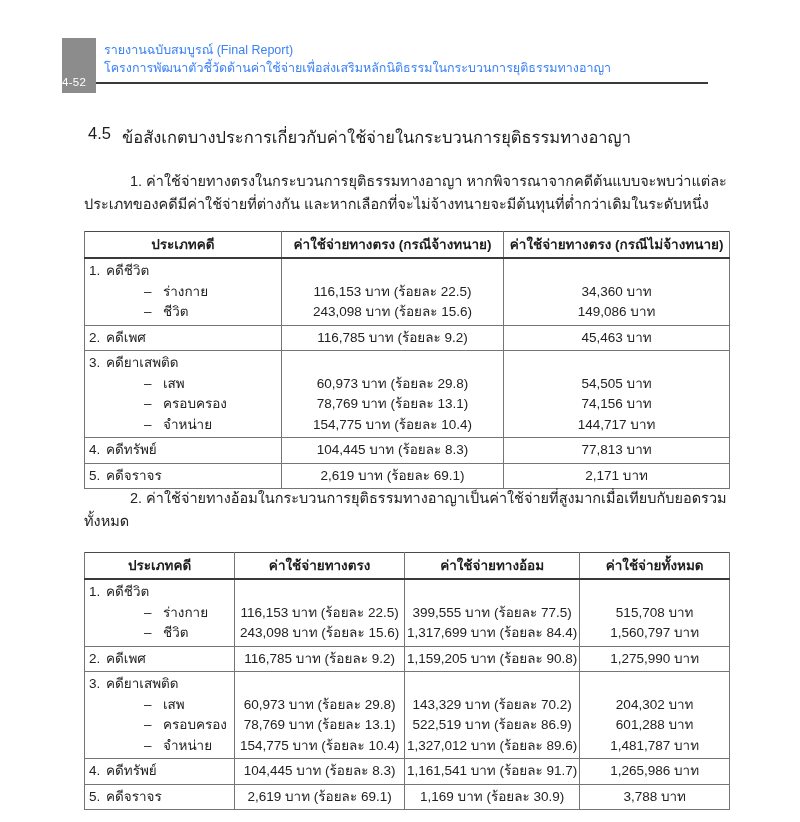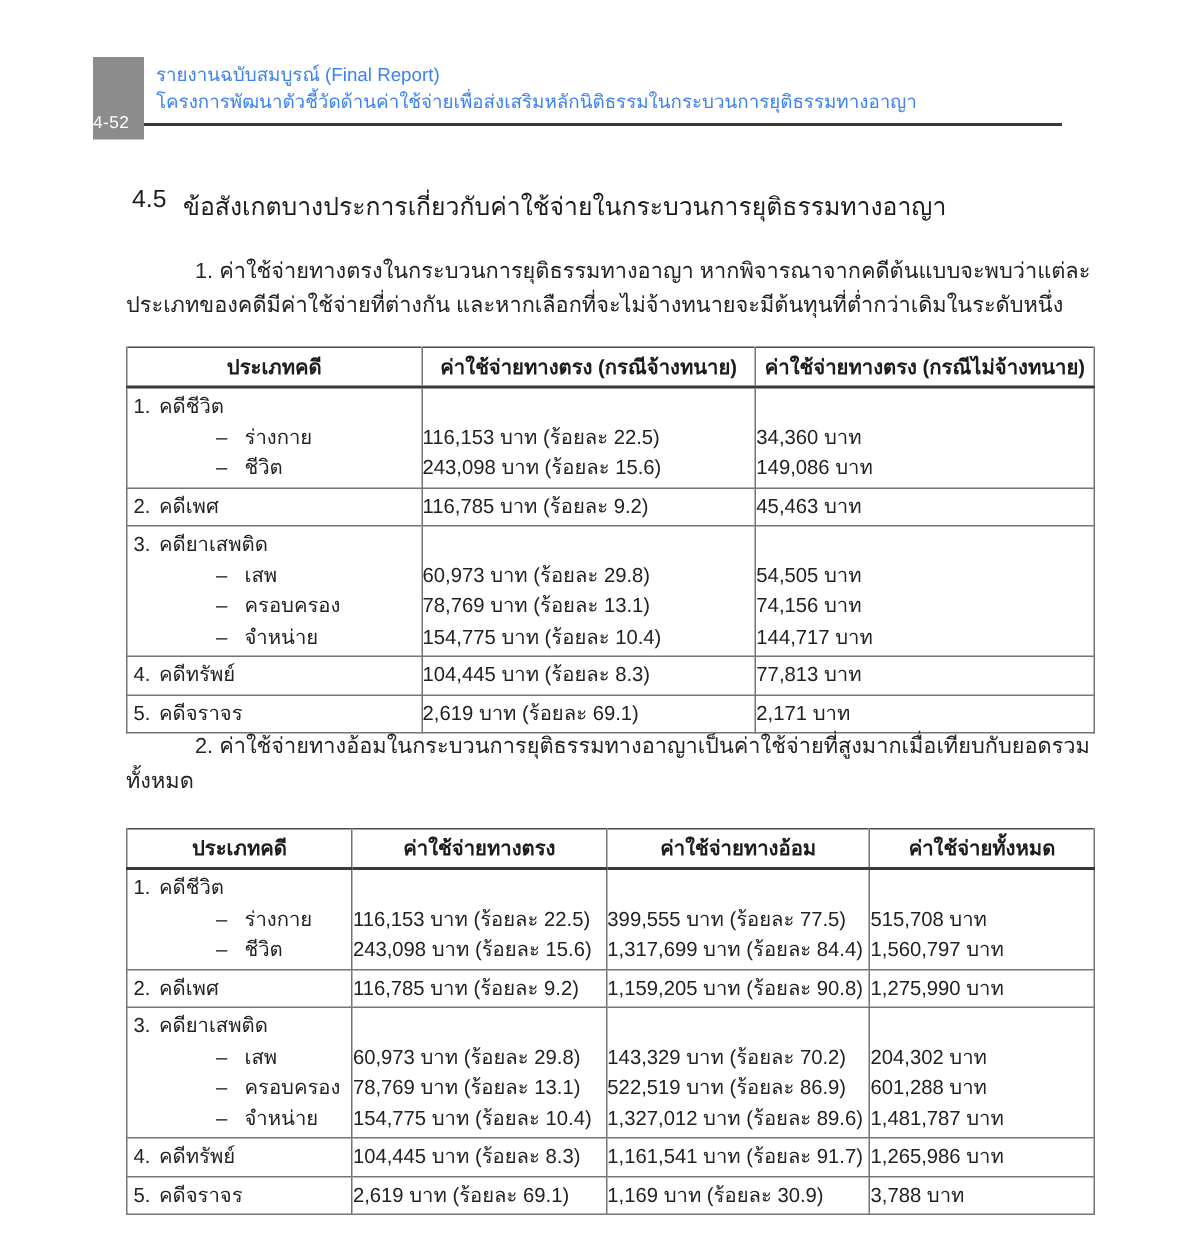--- a/index.html
+++ b/index.html
@@ -89,21 +89,21 @@
     border-bottom: 2.5px solid #3a3a3a;
     padding: 1px 2px 2px;
     color: #1d1d1d;
   }
   table.cost-table td {
     vertical-align: top;
     border: 1px solid #757575;
     padding: 2px 0 2px;
   }
   table.cost-table .line { height: 20.5px; line-height: 20.5px; overflow: hidden; white-space: nowrap; }
-  td.value-cell .line { text-align: left; }
+  td.value-cell .line { text-align: center; }
   td.label-cell .line { display: flex; }
   td.label-cell .num-line { padding-left: 4px; }
   td.label-cell .num-line .marker { width: 17px; flex: 0 0 17px; }
   td.label-cell .dash-line { padding-left: 59px; }
   td.label-cell .dash-line .marker { width: 19px; flex: 0 0 19px; }
 </style>
 </head>
 <body>
 
 <div class="page">

